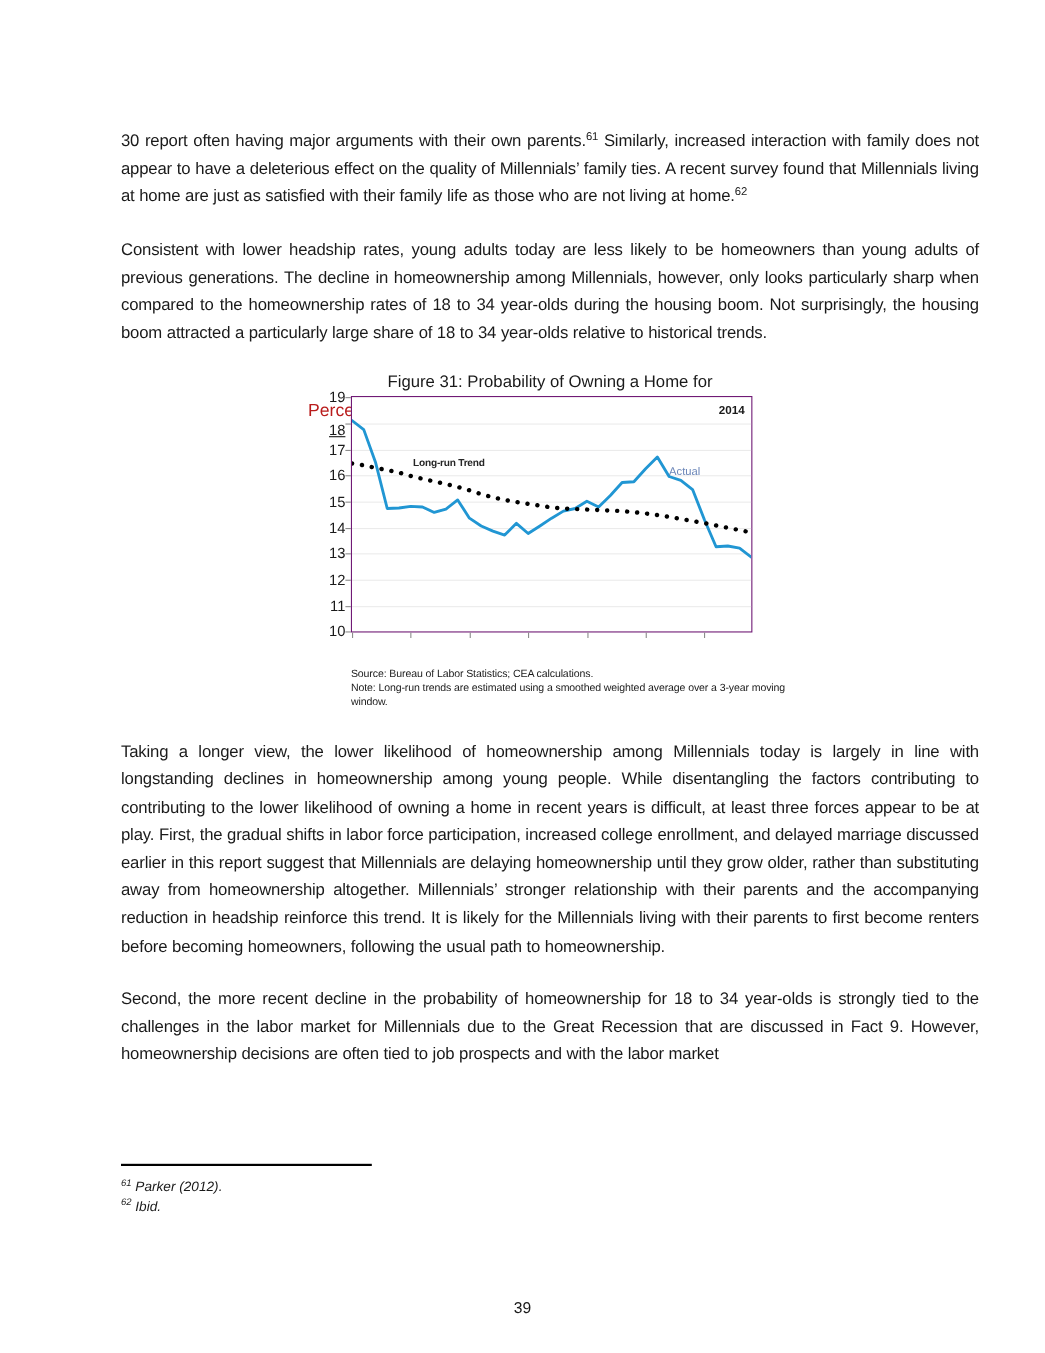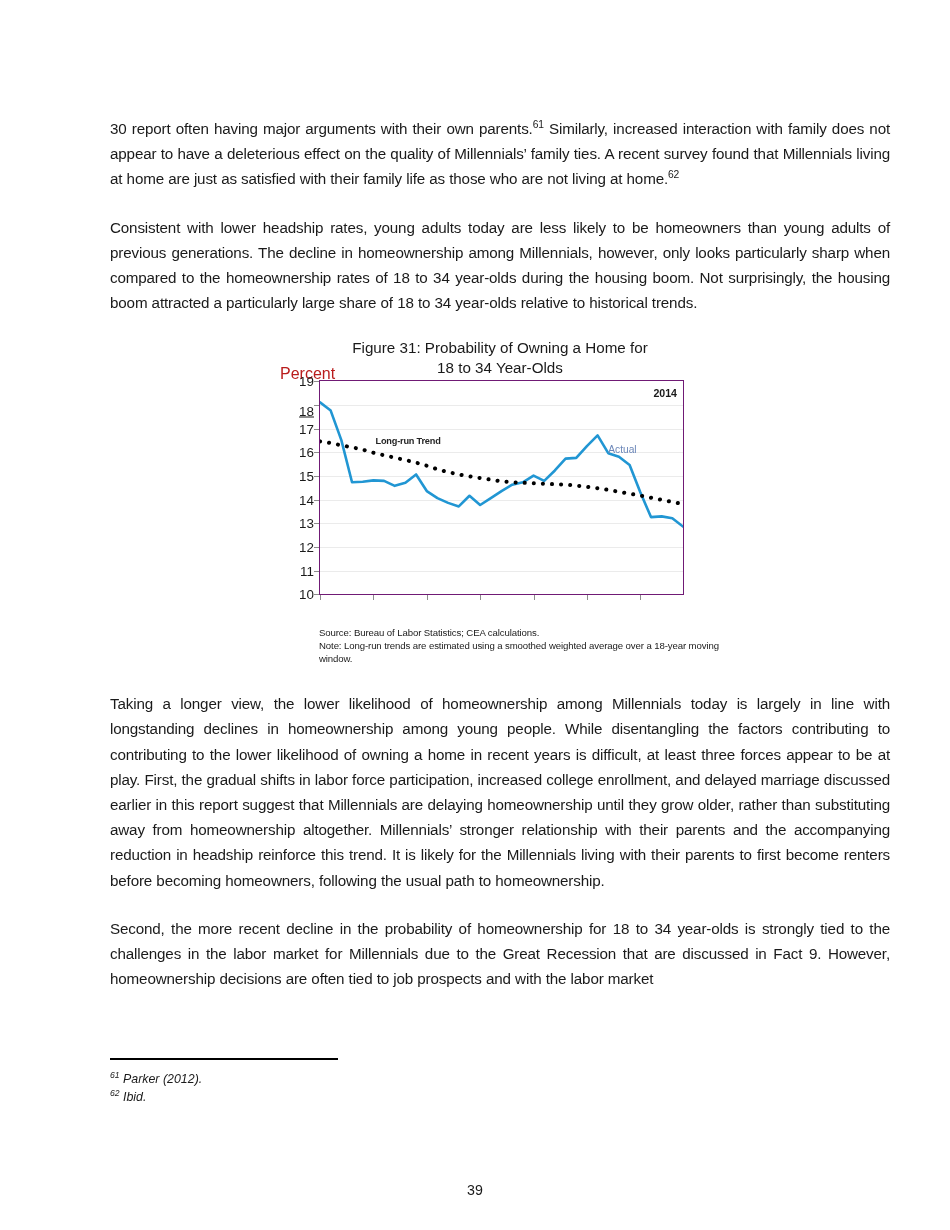--- a/index.html
+++ b/index.html
@@ -199,21 +199,20 @@
 
   <p class="body-text"><span>30 report often having major arguments with their own parents.</span><sup>61</sup><span> Similarly, increased interaction with family does not appear to have a deleterious effect on the quality of Millennials’ family ties. A recent survey found that Millennials living at home are just as satisfied with their family life as those who are not living at home.</span><sup>62</sup></p>
 
   <p class="body-text">Consistent with lower headship rates, young adults today are less likely to be homeowners than young adults of previous generations. The decline in homeownership among Millennials, however, only looks particularly sharp when compared to the homeownership rates of 18 to 34 year-olds during the housing boom. Not surprisingly, the housing boom attracted a particularly large share of 18 to 34 year-olds relative to historical trends.</p>
 
   <div class="figure-wrap">
     <div class="figure-inner">
 
       <div class="fig-title">
         <span>Figure 31: Probability of Owning a Home for</span>
-        <span class="l2">18 to 34 Year-Olds</span>
       </div>
 
       <div class="axis-unit">Percent</div>
 
       <div class="chart-area">
 
         <div class="ylabels" id="ylabels">
             <span style="top: 214px;">10</span>
             <span style="top: 190.333px;">11</span>
             <span style="top: 166.667px;">12</span>
@@ -264,21 +263,21 @@
             <div class="xtick" style="left: 146.765px;"></div>
             <div class="xtick" style="left: 200.147px;"></div>
             <div class="xtick" style="left: 253.529px;"></div>
             <div class="xtick" style="left: 306.912px;"></div>
             <div class="xtick" style="left: 360.294px;"></div>
           </div>
       </div>
 
       <div class="fig-note">
         <div>Source: Bureau of Labor Statistics; CEA calculations.</div>
-        <div>Note: Long-run trends are estimated using a smoothed weighted average over a 18-year moving window.</div>
+        <div>Note: Long-run trends are estimated using a smoothed weighted average over a 3-year moving window.</div>
       </div>
     </div>
   </div>
 
   <p class="body-text">Taking a longer view, the lower likelihood of homeownership among Millennials today is largely in line with longstanding declines in homeownership among young people. While disentangling the factors contributing to contributing to the lower likelihood of owning a home in recent years is difficult, at least three forces appear to be at play. First, the gradual shifts in labor force participation, increased college enrollment, and delayed marriage discussed earlier in this report suggest that Millennials are delaying homeownership until they grow older, rather than substituting away from homeownership altogether. Millennials’ stronger relationship with their parents and the accompanying reduction in headship reinforce this trend. It is likely for the Millennials living with their parents to first become renters before becoming homeowners, following the usual path to homeownership.</p>
 
   <p class="body-text last">Second, the more recent decline in the probability of homeownership for 18 to 34 year-olds is strongly tied to the challenges in the labor market for Millennials due to the Great Recession that are discussed in Fact 9. However, homeownership decisions are often tied to job prospects and with the labor market</p>
 </div>
 
 <div class="footnote-zone">

